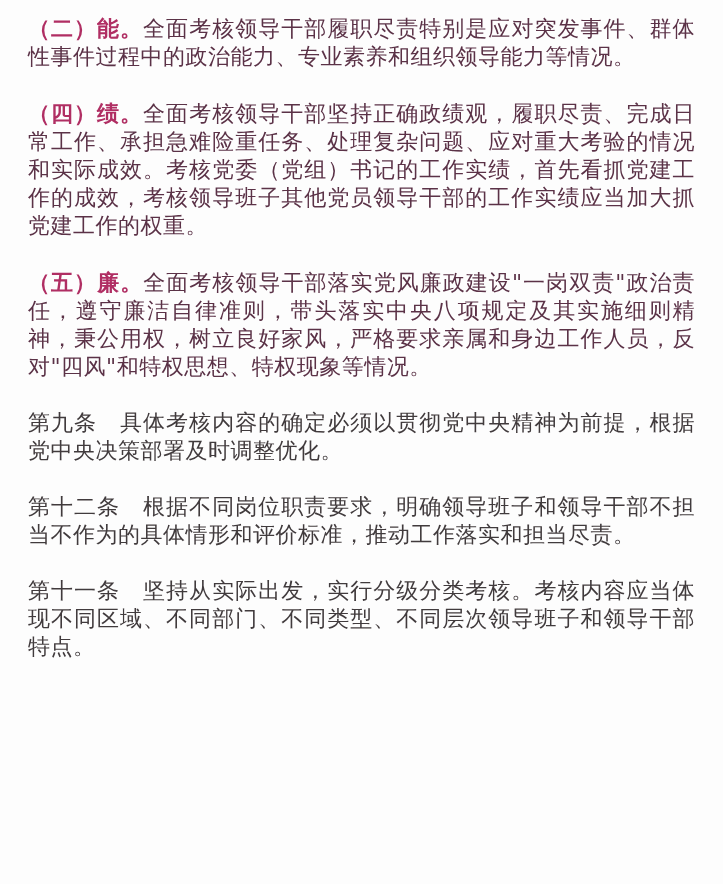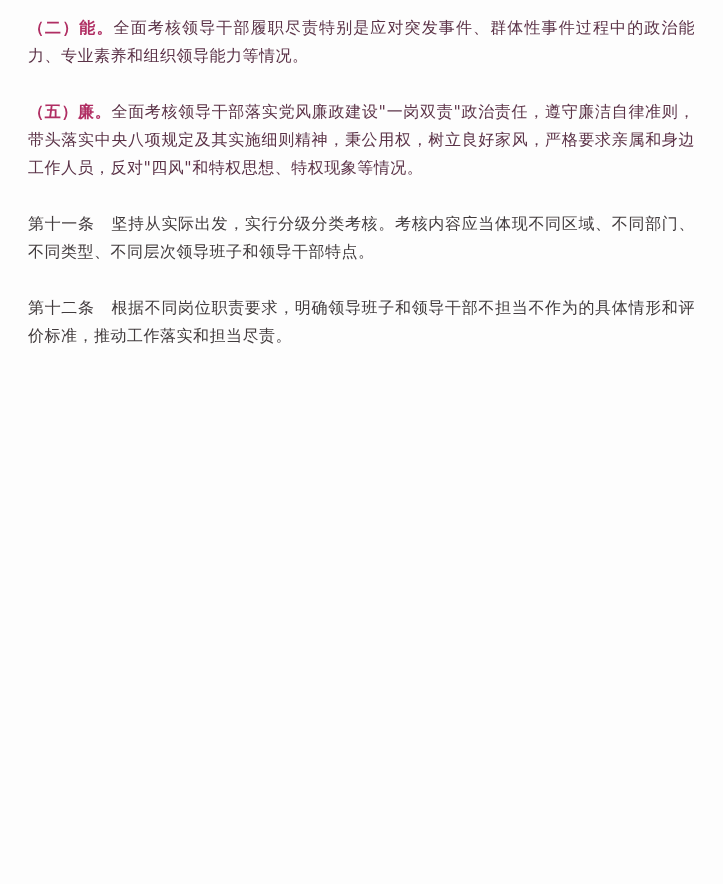--- a/index.html
+++ b/index.html
@@ -11,42 +11,44 @@
     height: 884px;
     background: #fdfdfd;
     overflow: hidden;
     font-family: "DejaVu Serif", "Liberation Serif", serif;
   }
   .doc {
     padding: 14px 28px 0 28px;
   }
   p.para {
     margin: 0 0 28px 0;
-    font-size: 16px;
+    font-size: 22px;
     line-height: 28px;
     letter-spacing: 0.5px;
     text-align: justify;
     text-align-last: left;
     text-justify: inter-ideograph;
   }
   p.tone-maroon { color: var(--body-maroon, #5b3247); }
   p.tone-gray   { color: var(--body-gray, #413b3d); }
   .lead-accent {
     color: var(--lead-accent, #b02e63);
     font-weight: bold;
   }
 </style>
 </head>
 <body style="background: rgb(253, 253, 253);">
 
 <div class="doc" id="doc-root">
   <p class="para tone-maroon"><b class="lead lead-accent">（二）能。</b><span class="ptext">全面考核领导干部履职尽责特别是应对突发事件、群体性事件过程中的政治能力、专业素养和组织领导能力等情况。</span></p>
 
 
+  <p class="para tone-maroon"><b class="lead lead-accent">（四）绩。</b><span class="ptext">全面考核领导干部坚持正确政绩观，履职尽责、完成日常工作、承担急难险重任务、处理复杂问题、应对重大考验的情况和实际成效。考核党委（党组）书记的工作实绩，首先看抓党建工作的成效，考核领导班子其他党员领导干部的工作实绩应当加大抓党建工作的权重。</span></p>
 
   <p class="para tone-maroon"><b class="lead lead-accent">（五）廉。</b><span class="ptext">全面考核领导干部落实党风廉政建设"一岗双责"政治责任，遵守廉洁自律准则，带头落实中央八项规定及其实施细则精神，秉公用权，树立良好家风，严格要求亲属和身边工作人员，反对"四风"和特权思想、特权现象等情况。</span></p>
 
+  <p class="para tone-gray"><span class="ptext">第九条　具体考核内容的确定必须以贯彻党中央精神为前提，根据党中央决策部署及时调整优化。</span></p>
 
 
+  <p class="para tone-gray"><span class="ptext">第十二条　根据不同岗位职责要求，明确领导班子和领导干部不担当不作为的具体情形和评价标准，推动工作落实和担当尽责。</span></p>
+
   <p class="para tone-gray"><span class="ptext">第十一条　坚持从实际出发，实行分级分类考核。考核内容应当体现不同区域、不同部门、不同类型、不同层次领导班子和领导干部特点。</span></p>
-
-  <p class="para tone-gray"><span class="ptext">第十二条　根据不同岗位职责要求，明确领导班子和领导干部不担当不作为的具体情形和评价标准，推动工作落实和担当尽责。</span></p>
 </div>
 
 </body></html>

